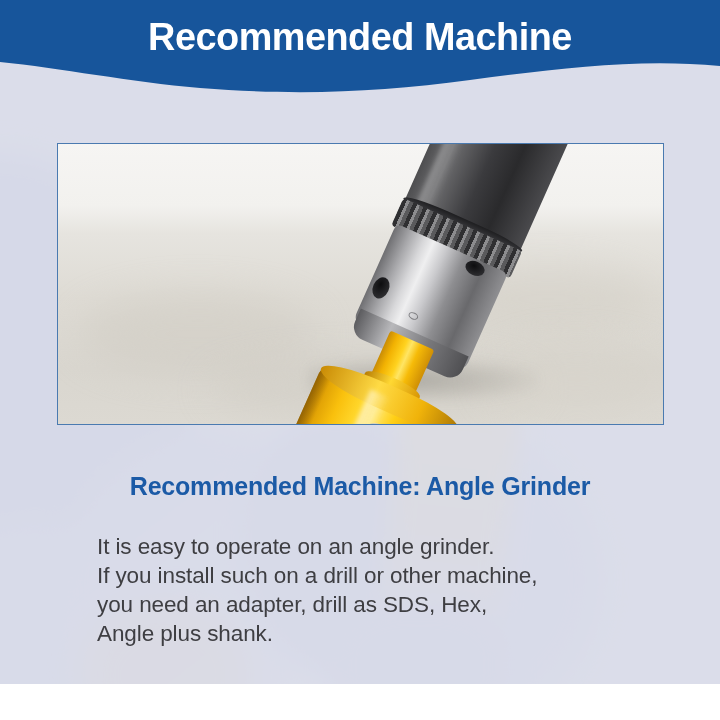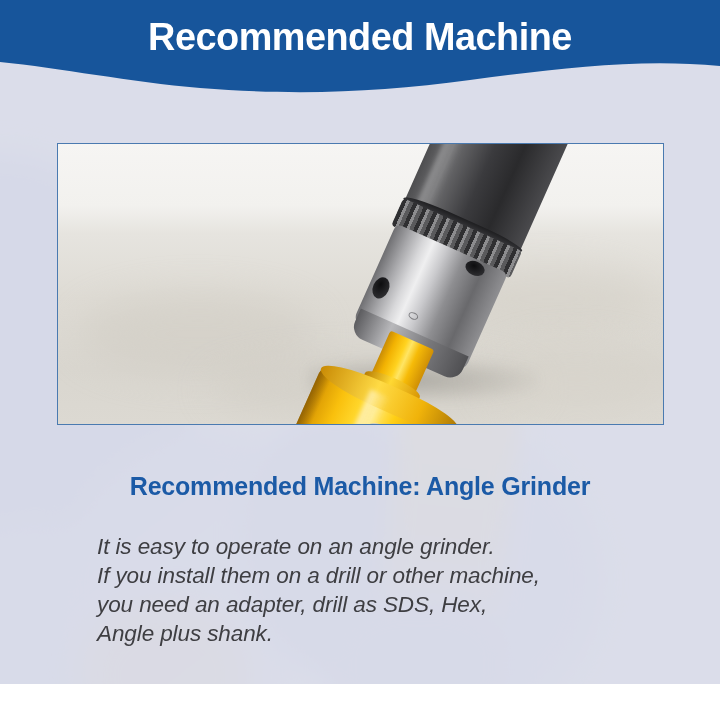--- a/index.html
+++ b/index.html
@@ -232,21 +232,20 @@
     white-space:nowrap;
   }
 
   #body-copy {
     position:absolute; left:97px; top:532px;
     width:540px;
     color:#3e3e42;
     font-size:22.5px;
     line-height:29px;
     letter-spacing:-0.1px;
-    font-style:italic;
   }
   #body-copy .ln { display:block; white-space:nowrap; }
 </style>
 </head>
 <body>
 
 <div id="page">
 
   <div id="watermark">
     <div class="wm-blob wm-b1"></div>
@@ -301,18 +300,18 @@
         <div class="core-hole"></div>
 
       </div>
     </div>
   </div>
 
   <div id="subhead">Recommended Machine: Angle Grinder</div>
 
   <div id="body-copy">
     <span class="ln">It is easy to operate on an angle grinder.</span>
-    <span class="ln">If you install them on a drill or other machine,</span>
+    <span class="ln">If you install such on a drill or other machine,</span>
     <span class="ln">you need an adapter, drill as SDS, Hex,</span>
     <span class="ln">Angle plus shank.</span>
   </div>
 
 </div>
 
 </body></html>

